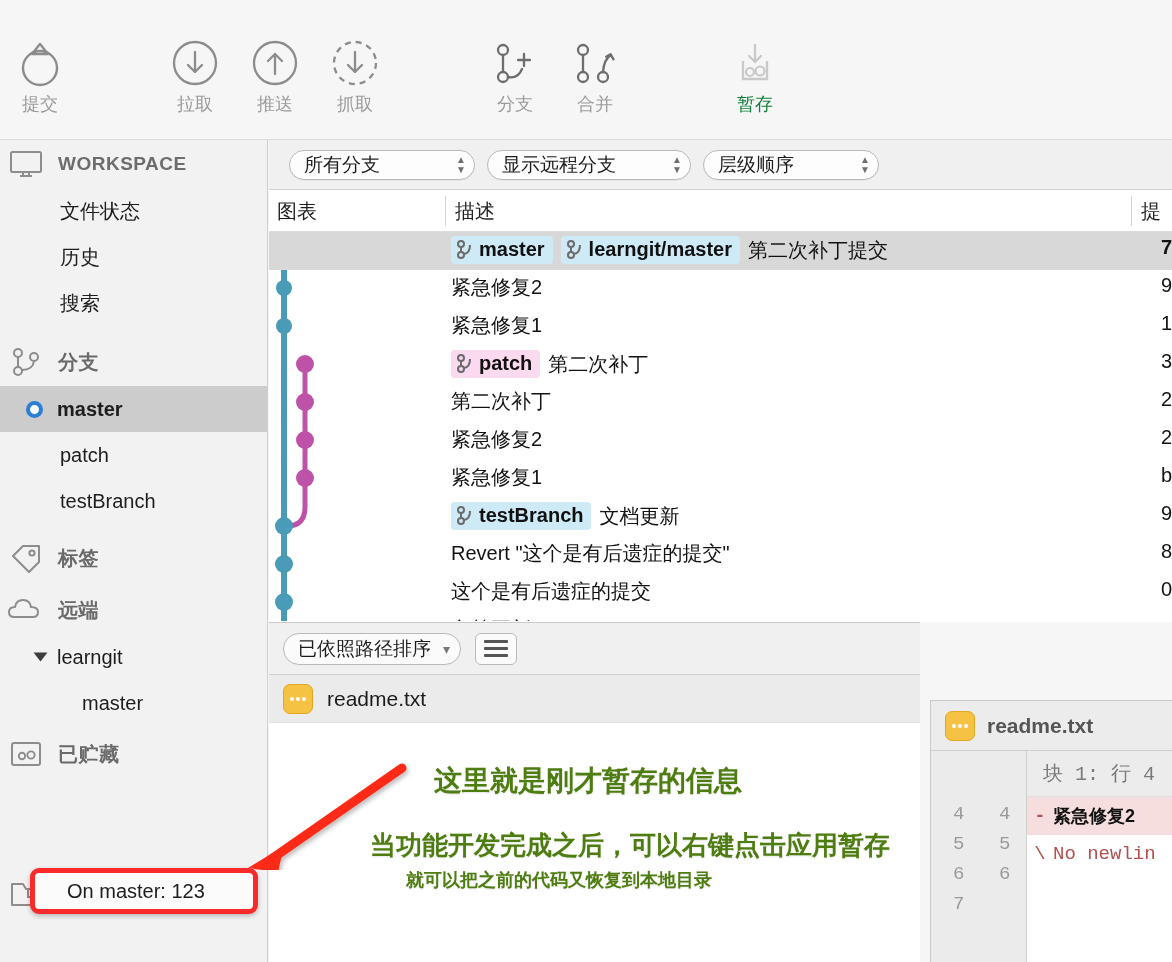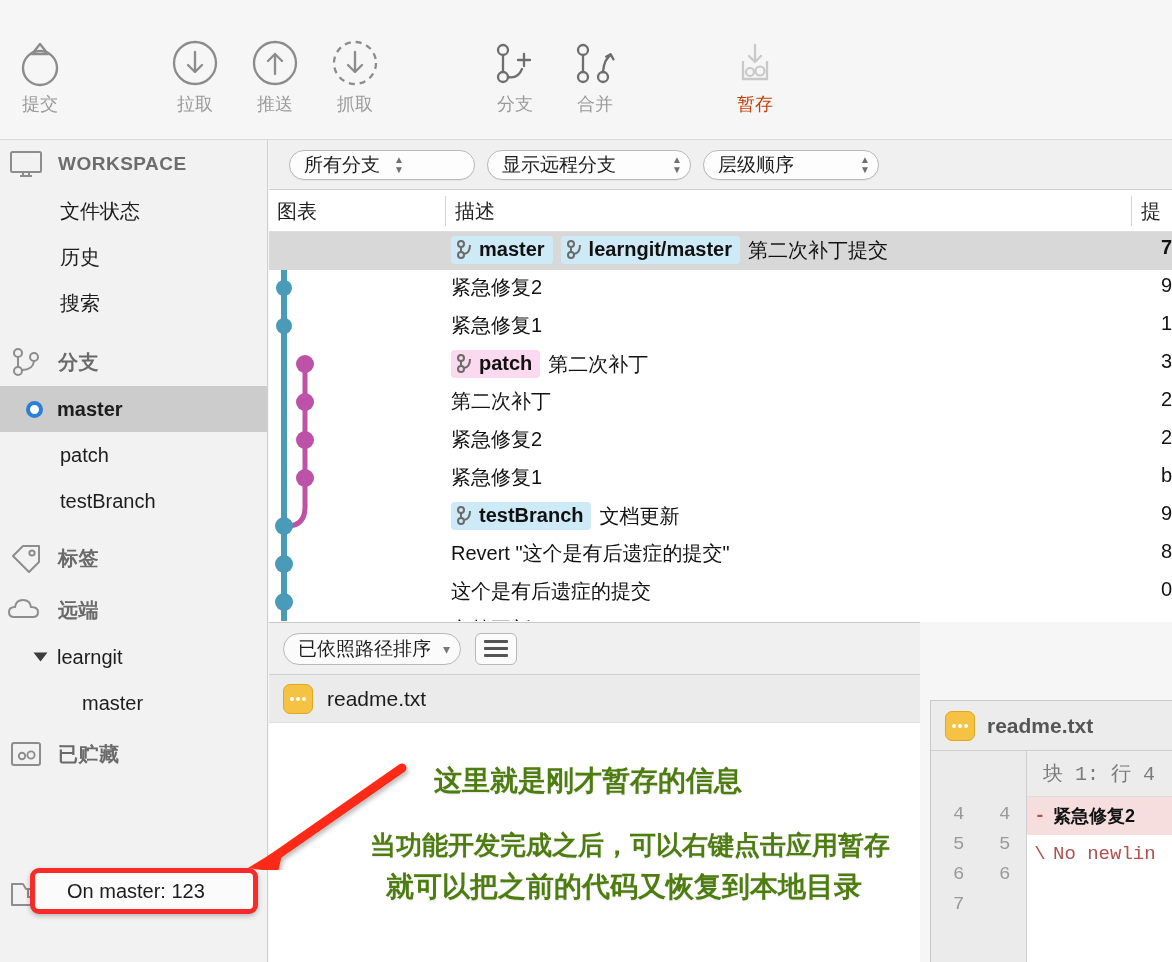--- a/index.html
+++ b/index.html
@@ -19,21 +19,21 @@
   .win-title { position:absolute; left:900px; top:-4px; display:flex; align-items:center; gap:10px;
      font-size:27px; color:#a6a6a6; white-space:nowrap; }
   .win-title .sq { width:28px;height:26px;background:#bfe6f7;border-radius:3px; display:inline-block; }
 
   
   .toolbar { position:absolute; left:0; top:24px; width:1172px; height:116px; background:#f6f6f6;
      border-bottom:1px solid #dcdcdc; }
   .tbitem { position:absolute; top:8px; width:80px; text-align:center; }
   .tbitem .ic { height:62px; display:flex; align-items:center; justify-content:center; }
   .tbitem .lbl { font-size:18px; color:#9b9b9b; margin-top:-2px; }
-  .tbitem.dim .lbl { color:#c2410c;font-family:Liberation Serif, serif; }
+  .tbitem.dim .lbl { color:#15803d;font-family:Liberation Serif, serif; }
 
   
   .sidebar { position:absolute; left:0; top:140px; width:268px; height:822px; background:#f2f2f2;
      border-right:1px solid #cfcfcf; overflow:hidden; }
   .sec { display:flex; align-items:center; height:48px; padding-left:8px; gap:14px; }
   .sec .sicon { width:36px; height:30px; display:flex; align-items:center; justify-content:center; }
   .sec .stxt { font-size:19px; color:#6d6d6d; font-weight:bold; letter-spacing:.5px; }
   .sec .stxt.cjk { font-weight:bold; font-size:20px; color:#6a6a6a; }
   .row { height:46px; display:flex; align-items:center; font-size:20px; color:#1d1d1d; padding-left:60px; }
   .row.sel { background:#cccccc; font-weight:bold; padding-left:26px; gap:14px; }
@@ -110,21 +110,21 @@
   .dline .sign { width:26px; text-align:center; color:#b05050; font-family:"Liberation Mono","DejaVu Sans Mono",monospace; }
   .dline.ctx { padding-left:26px; color:#111; font-size:19px; }
   .dline.del { background:#f6dede; color:#111; font-weight:bold; }
   .dline.nonl { color:#b05050; font-family:"Liberation Mono","DejaVu Sans Mono",monospace; font-size:19px; }
 
   
   .annot { position:absolute; color:#4d7c0f; font-weight:bold; white-space:nowrap; z-index:40;
      text-shadow:0 1px 2px rgba(0,0,0,.10); }
   .annot.l1 { left:434px; top:762px; font-size:28px; }
   .annot.l2 { left:370px; top:828px; font-size:26px; }
-  .annot.l3 { left:386px; top:868px; font-size:28px; }
+  .annot.l3 { left:406px; top:868px; font-size:18px; }
   .arrowsvg { position:absolute; left:240px; top:760px; z-index:35; }
 </style>
 </head>
 <body>
 
 <div id="app">
 
 
   <div class="toolbar">
 
@@ -306,21 +306,21 @@
     </div>
   </div>
 
   <div class="stashrow">
     <span>On master: 123</span>
   </div>
 
   <div class="graphpanel">
 
     <div class="filterbar">
-      <div class="pop" style="width:186px; ">
+      <div class="pop" style="width:186px; justify-content:space-between">
         <span>所有分支</span>
         <span class="chev">
             <span>▲</span>
             <span>▼</span>
           </span>
       </div>
       <div class="pop" style="width:204px; justify-content:space-between">
         <span>显示远程分支</span>
         <span class="chev">
             <span>▲</span>

